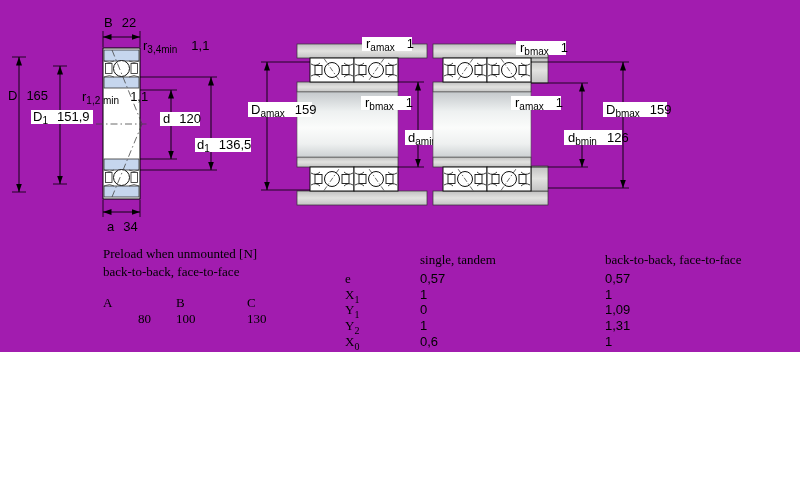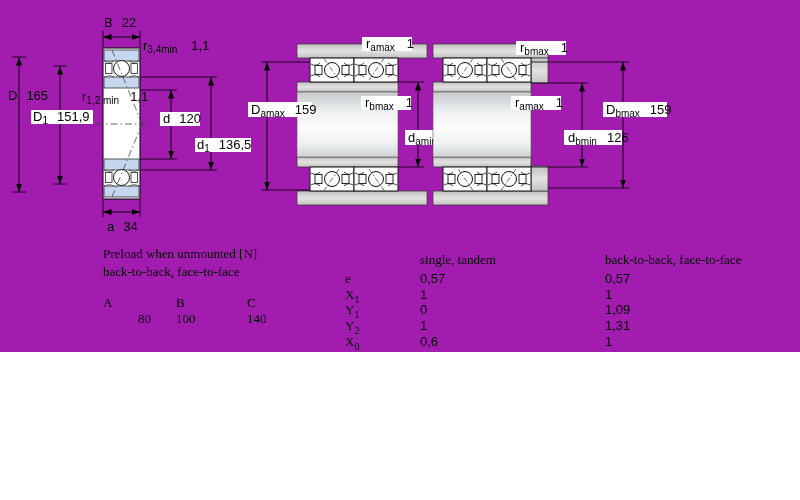--- a/index.html
+++ b/index.html
@@ -174,21 +174,21 @@
   <div class="bold">Preload when unmounted [N]</div>
   <div style="margin-top:2px;">back-to-back, face-to-face</div>
   <div style="position:relative;margin-top:15px;height:16px;">
     <span class="hdr" style="left:0;">A</span>
     <span class="hdr" style="left:73px;">B</span>
     <span class="hdr" style="left:144px;">C</span>
   </div>
   <div style="position:relative;height:16px;">
     <span class="hdr" style="left:6px;margin-left:29px;">80</span>
     <span class="hdr" style="left:73px;">100</span>
-    <span class="hdr" style="left:144px;">140</span>
+    <span class="hdr" style="left:144px;">130</span>
   </div>
 </div>
 
 <div class="abs tblserif" style="left:345px;top:246px;width:440px;">
   <div style="position:relative;height:16px;margin-top:6px;">
     <span class="hdr" style="left:75px;">single, tandem</span>
     <span class="hdr" style="left:260px;">back-to-back, face-to-face</span>
   </div>
   <div style="margin-top:3px;">
     <div class="frow">

